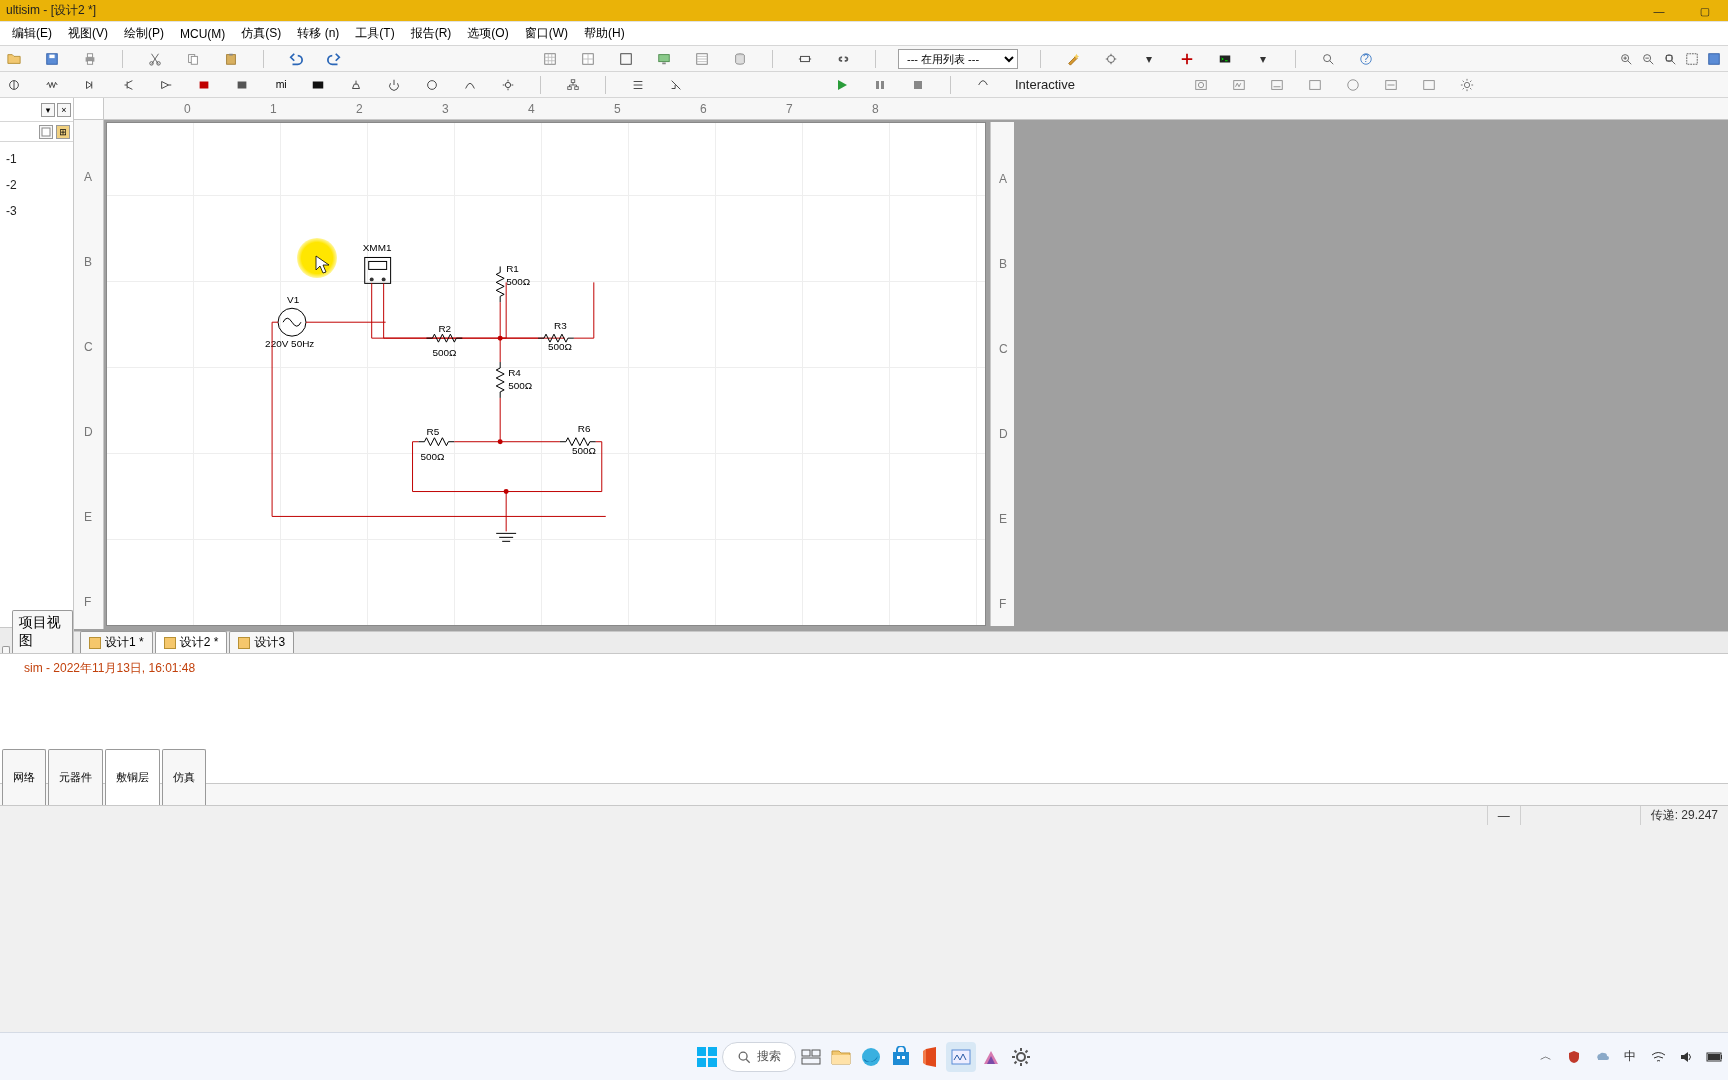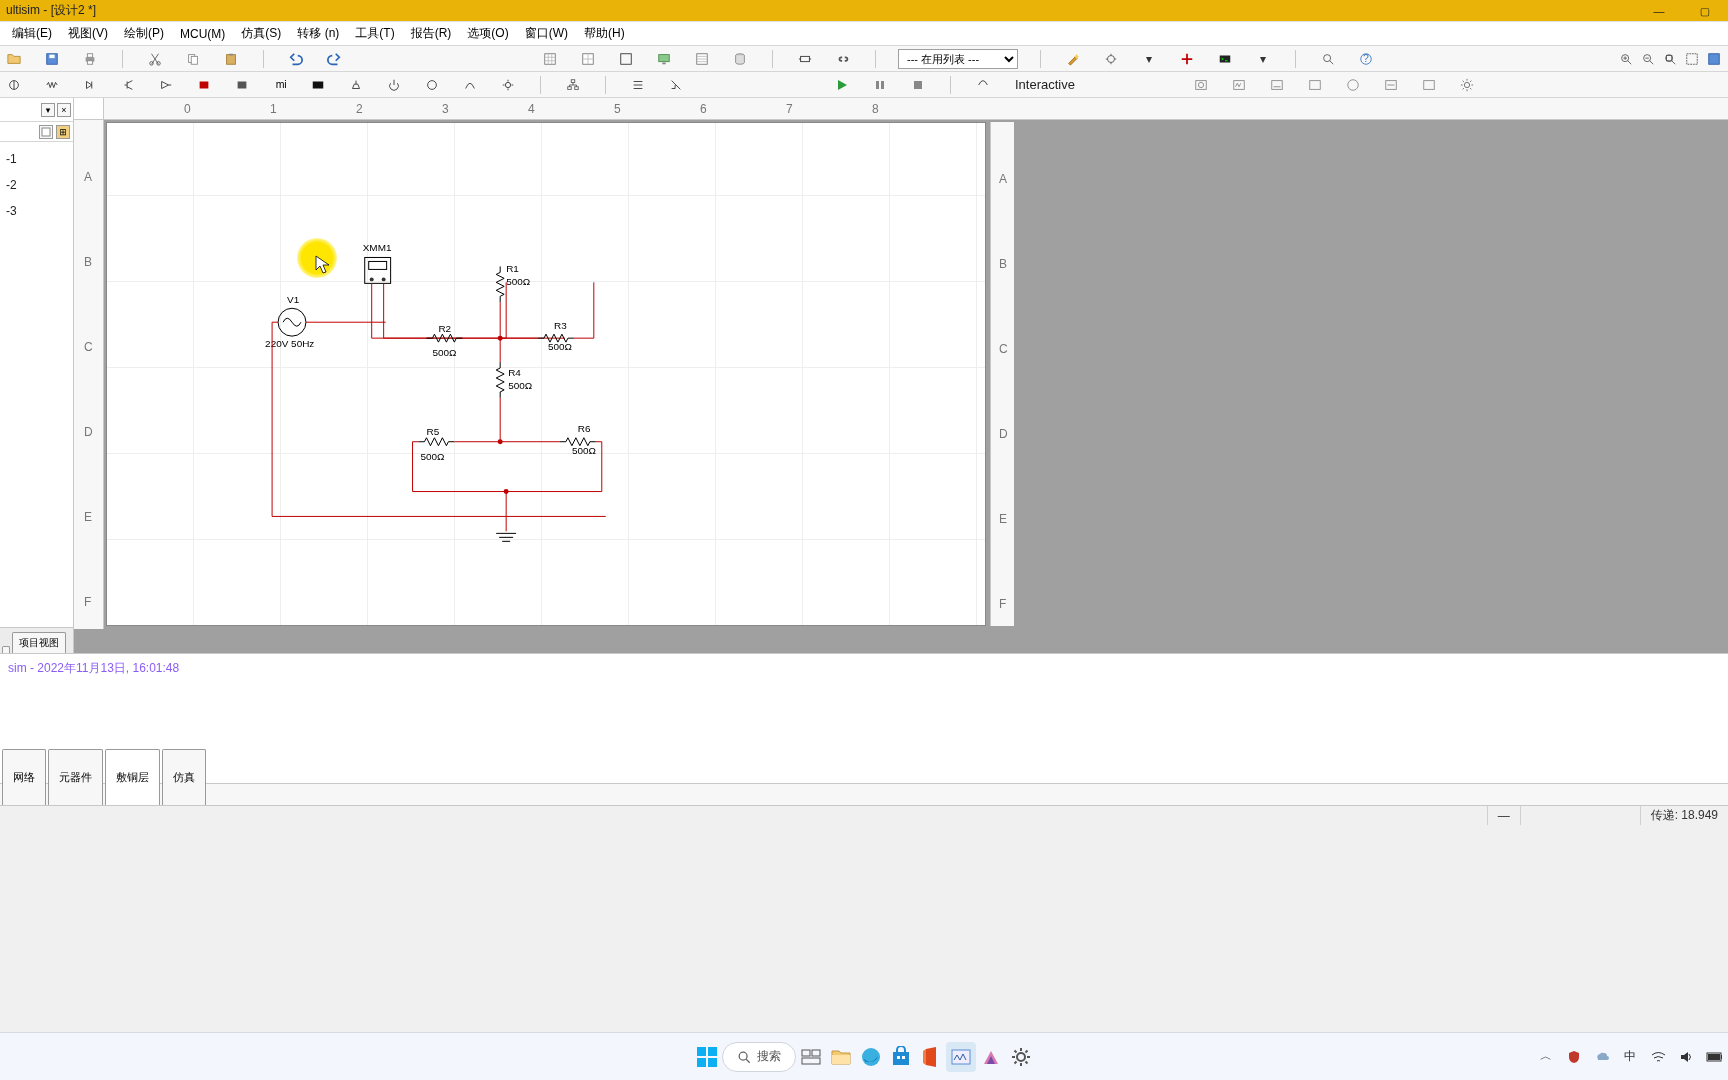--- a/index.html
+++ b/index.html
@@ -28,21 +28,21 @@
     .run-btn svg { display: block; }
 
     
     .main-area { display: flex; height: 555px; background: #fff; }
     .sidebar { width: 74px; border-right: 1px solid #c8c8c8; background: #fff; display: flex; flex-direction: column; }
     .sidebar-head { height: 24px; border-bottom: 1px solid #d6d6d6; display: flex; align-items: center; justify-content: flex-end; padding: 0 2px; gap: 2px; }
     .sb-mini { width: 14px; height: 14px; border: 1px solid #999; display: flex; align-items: center; justify-content: center; font-size: 9px; background: #f7f7f7; }
     .sidebar-body { flex: 1; padding: 4px; font-size: 12px; color: #222; }
     .sb-item { padding: 6px 2px; }
     .sidebar-bottom-tabs { height: 26px; border-top: 1px solid #c8c8c8; display: flex; align-items: flex-end; background: #ececec; }
-    .sb-tab { padding: 3px 6px; border: 1px solid #999; border-bottom: none; background: #f7f7f7; font-size: 10px; border-radius: 2px 2px 0 0; margin-left: 2px; }
+    .sb-tab { padding: 3px 6px; border: 1px solid #999; border-bottom: none; background: #f7f7f7; font-size: 14px; border-radius: 2px 2px 0 0; margin-left: 2px; }
 
     
     .workspace { flex: 1; position: relative; background: #a0a0a0; overflow: hidden; }
     .rulers-corner { position: absolute; left: 0; top: 0; width: 30px; height: 22px; background: #fff; border-right: 1px solid #c8c8c8; border-bottom: 1px solid #c8c8c8; }
     .h-ruler { position: absolute; left: 30px; top: 0; right: 0; height: 22px; background: #f7f7f7; border-bottom: 1px solid #c8c8c8; font-size: 9px; color: #777; }
     .h-ruler span { position: absolute; top: 4px; }
     .v-ruler { position: absolute; left: 0; top: 22px; bottom: 24px; width: 30px; background: #f7f7f7; border-right: 1px solid #c8c8c8; font-size: 10px; color: #777; }
     .v-ruler span { position: absolute; left: 10px; }
     .canvas-wrap { position: absolute; left: 32px; top: 24px; width: 880px; height: 504px; background: #fff; border: 1px solid #888; overflow: hidden; }
     .canvas-dots { position: absolute; inset: 0;
@@ -72,21 +72,21 @@
 
     
     .design-tab-bar { height: 22px; background: #ececec; display: flex; align-items: flex-end; border-top: 1px solid #c8c8c8; padding-left: 6px; }
     .design-tab-bar-inner { position: absolute; left: 82px; bottom: 0; display: flex; gap: 2px; }
     .design-tab { padding: 2px 8px; border: 1px solid #999; border-bottom: none; background: #f7f7f7; font-size: 11px; display: flex; align-items: center; gap: 4px; border-radius: 2px 2px 0 0; }
     .design-tab.active { background: #fff; }
     .tab-ico { width: 12px; height: 12px; background: #f5c76c; border: 1px solid #b89135; }
 
     
     .log-area { height: 152px; background: #fff; border-top: 1px solid #c8c8c8; display: flex; flex-direction: column; }
-    .log-body { flex: 1; padding: 6px 8px; font-size: 12px; color: #8b5cf6; }
+    .log-body { flex: 1; padding: 6px 24px; font-size: 12px; color: #c2410c; }
     .log-tabs { height: 22px; background: #f7f7f7; border-top: 1px solid #c8c8c8; display: flex; align-items: flex-end; padding-left: 2px; gap: 2px; }
     .log-tab { padding: 20px 10px; border: 1px solid #999; border-bottom: none; background: #f7f7f7; font-size: 11px; border-radius: 2px 2px 0 0; }
     .log-tab.active { background: #fff; }
 
     
     .status-bar { height: 20px; background: #f0f0f0; border-top: 1px solid #c8c8c8; display: flex; align-items: center; font-size: 11px; color: #333; position: relative; }
     .status-field { padding: 0 10px; border-right: 1px solid #d0d0d0; height: 100%; display: flex; align-items: center; }
     .status-right { margin-left: auto; padding: 0 10px; }
 
     
@@ -612,40 +612,56 @@
         <circle cx="400" cy="370" r="2.5" fill="#c00000"></circle>
         <path class="wire" d="M400 395 v15"></path>
         <g>
           <path class="symbol" d="M390 412 h20 M393 416 h14 M396 420 h8"></path>
         </g>
 
         <path class="wire" d="M488 216 v-56"></path>
       </svg>
     </div>
 
+    <div class="design-tab-bar" style="position:absolute;bottom:0;left:0;right:0">
+      <div class="design-tab-bar-inner" style="position:static">
+        <div class="design-tab">
+            <span class="tab-ico"></span>
+            <span>设计1 *</span>
+          </div>
+        <div class="design-tab active">
+            <span class="tab-ico"></span>
+            <span>设计2 *</span>
+          </div>
+        <div class="design-tab">
+            <span class="tab-ico"></span>
+            <span>设计3</span>
+          </div>
+      </div>
+    </div>
   </div>
 </div>
 
 <div class="log-area">
   <div class="log-body">
     <div>sim  -  2022年11月13日, 16:01:48</div>
   </div>
   <div class="log-tabs">
     <div class="log-tab">网络</div>
     <div class="log-tab">元器件</div>
     <div class="log-tab active">敷铜层</div>
     <div class="log-tab">仿真</div>
   </div>
 </div>
 
 <div class="status-bar">
   <div class="status-field" style="flex:1"></div>
   <div class="status-field">—</div>
   <div class="status-field" style="width:120px"></div>
-  <div class="status-right">传递: 18.949</div>
+  <div class="status-right">传递: 29.247</div>
 </div>
 
 <div class="win-taskbar">
   <div class="task-center">
     <div class="task-icon">
       <svg width="22" height="22" viewBox="0 0 22 22">
           <rect x="1" y="1" width="9" height="9" fill="#0cb0f2"></rect>
           <rect x="12" y="1" width="9" height="9" fill="#0cb0f2"></rect>
           <rect x="1" y="12" width="9" height="9" fill="#0cb0f2"></rect>
           <rect x="12" y="12" width="9" height="9" fill="#0cb0f2"></rect>

